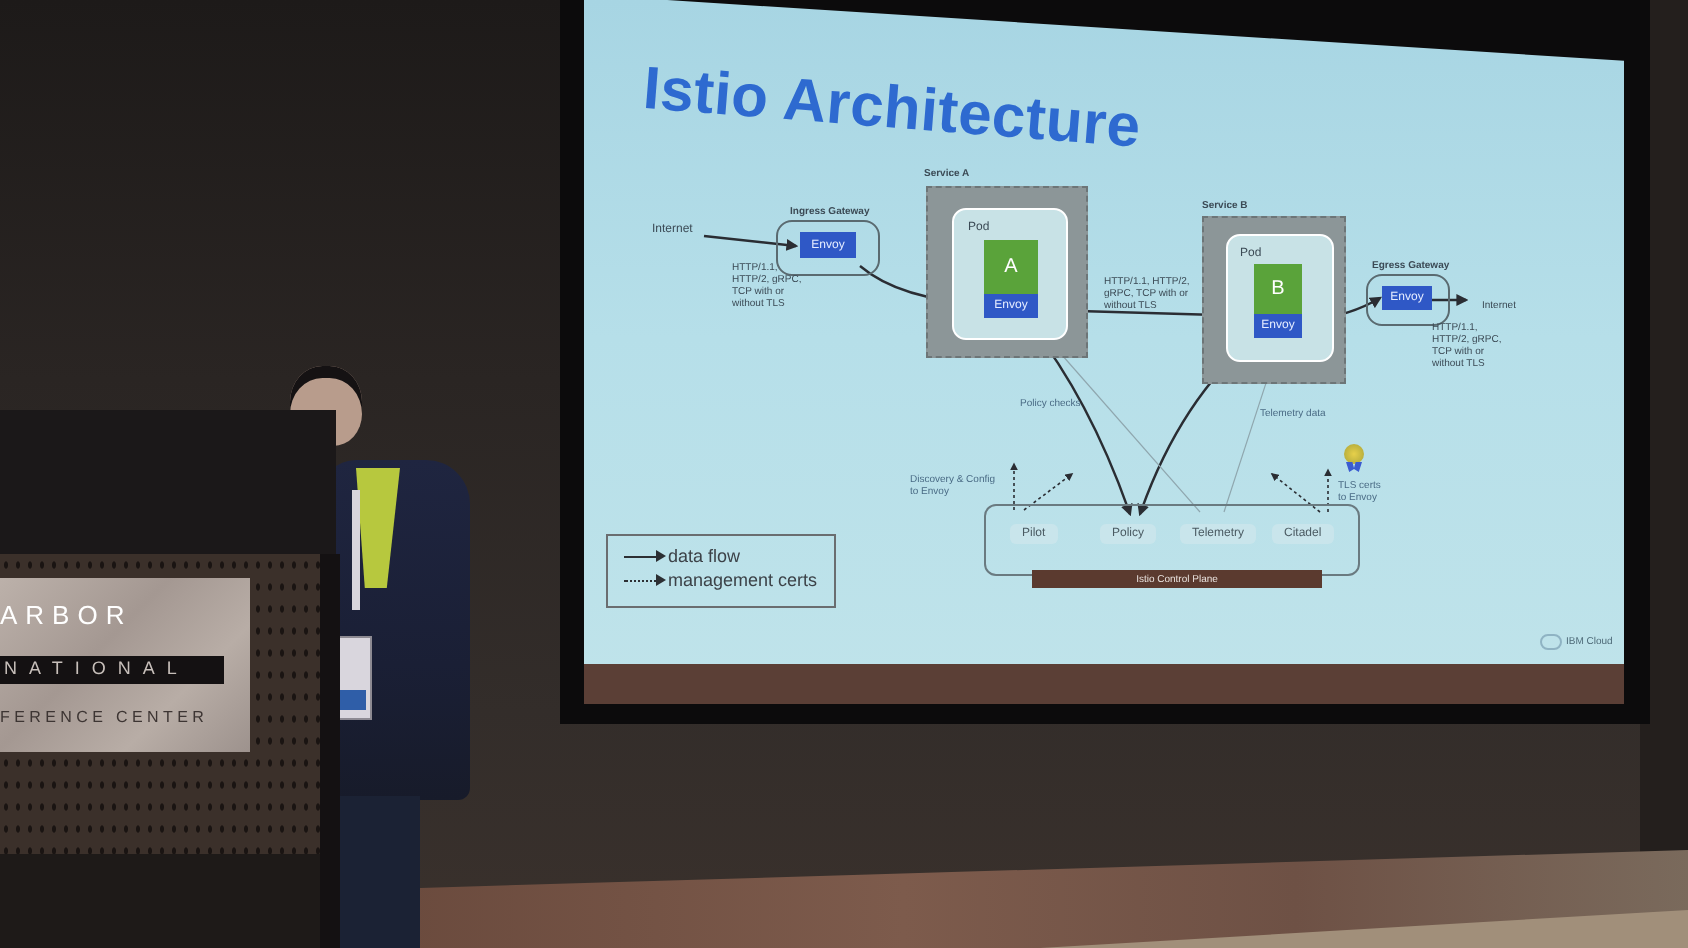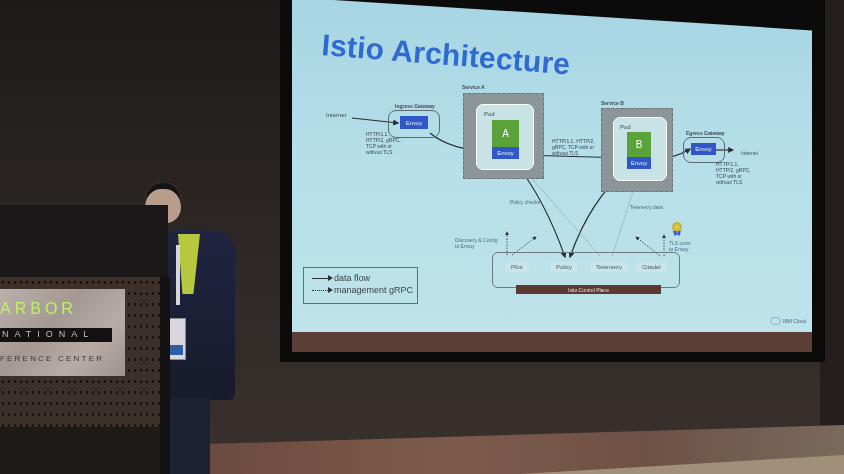--- a/index.html
+++ b/index.html
@@ -125,21 +125,21 @@
   }
   .podium-base {
     position: absolute; left: 0; top: 427px; width: 160px; height: 47px;
     background: #1e1a18;
   }
   .sign {
     position: absolute; left: 0; top: 289px; width: 125px; height: 87px;
     background: linear-gradient(135deg, #bcb1aa 0%, #a49892 40%, #b8ada6 70%, #9d928d 100%);
   }
   .sign-line1 {
-    position: absolute; left: 0; top: 300px; font-size: 16px; letter-spacing: 4px; color: #bef264;
+    position: absolute; left: 0; top: 300px; font-size: 13px; letter-spacing: 4px; color: #ffffff;
   }
   .sign-band {
     position: absolute; left: 0; top: 328px; width: 112px; height: 14px; background: #141112;
   }
   .sign-line2 {
     position: absolute; left: 2px; top: 329px; font-size: 9px; letter-spacing: 6px; color: #c7bfba;
   }
   .sign-line3 {
     position: absolute; left: 0; top: 354px; font-size: 8px; letter-spacing: 2.2px; color: #3d3533;
   }
@@ -268,21 +268,21 @@
 <div class="cp-item" style="left:636px;">Citadel</div>
 <div class="cp-band">Istio Control Plane</div>
 
 <div class="legend"></div>
 <div class="legend-row" style="left:312px;top:273px;">
   <span class="arrow-solid"></span>
   <span>data flow</span>
 </div>
 <div class="legend-row" style="left:312px;top:285px;">
   <span class="arrow-dot"></span>
-  <span>management gRPC</span>
+  <span>management certs</span>
 </div>
 
 <div class="ibm">
   <span class="cloud-icon"></span>
   <span>IBM Cloud</span>
 </div>
 
 <div class="speaker-body"></div>
 <div class="speaker-collar"></div>
 <div class="lanyard"></div>

